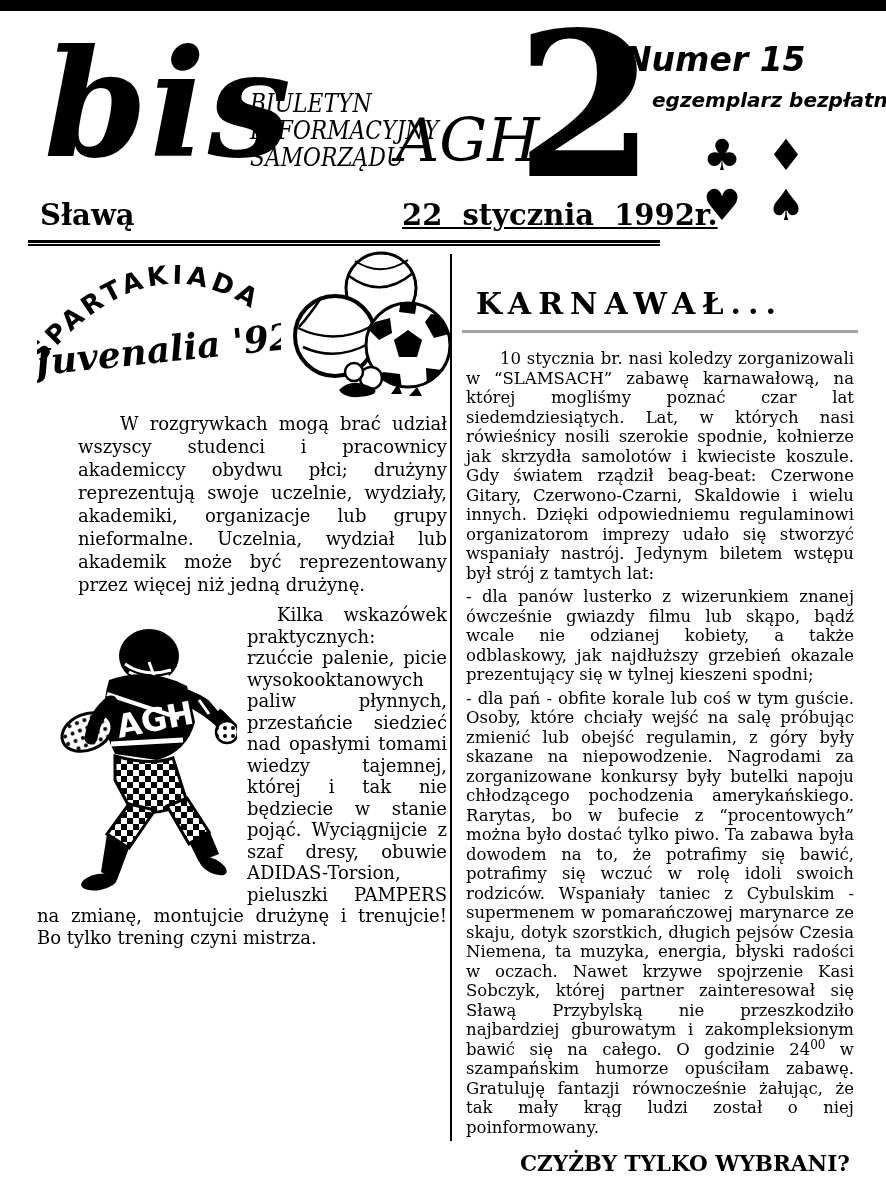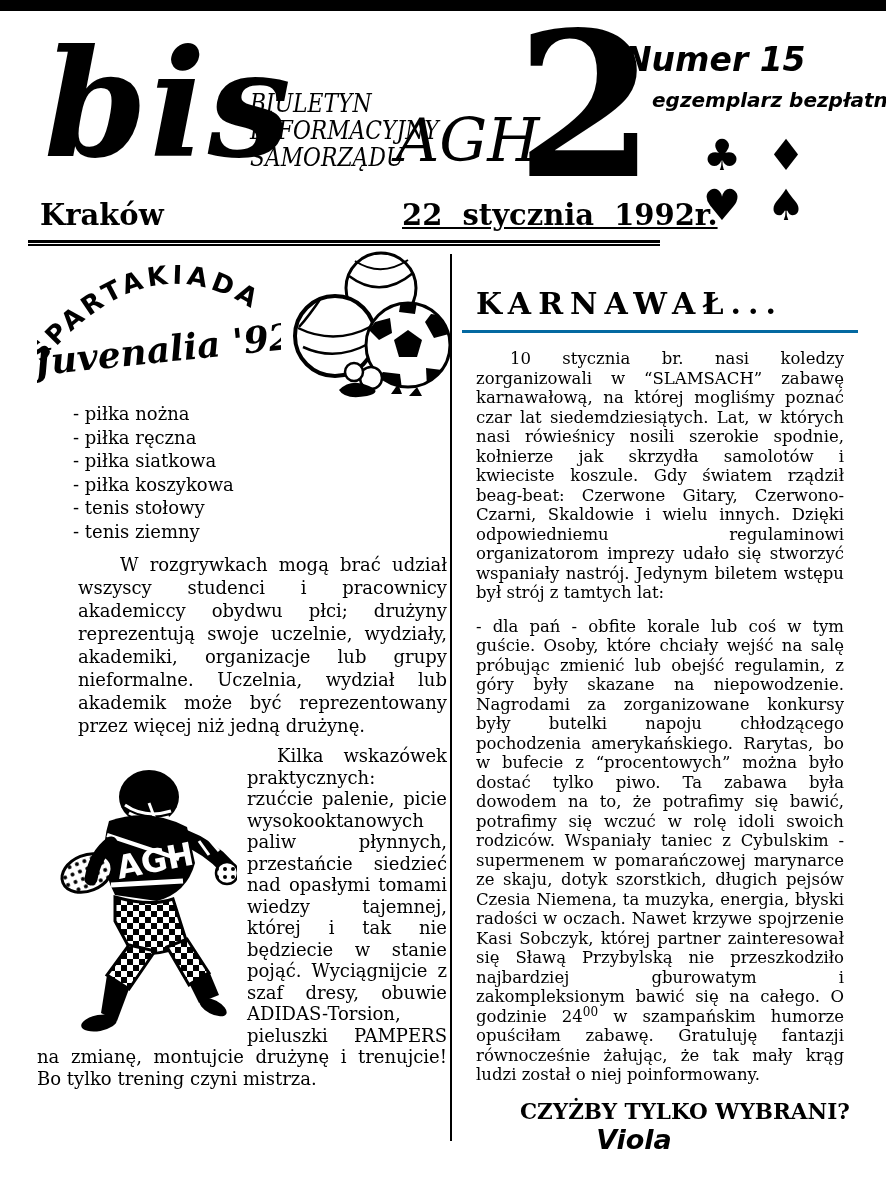--- a/index.html
+++ b/index.html
@@ -37,22 +37,22 @@
   .indent{text-indent:42px;}
   .list{padding-left:36px;font-size:18px;line-height:23.5px;}
   .mt{margin-top:10px;margin-left:41px;}
   .tips{margin-top:8px;font-size:18px;line-height:21px;text-align:justify;}
   .player-svg{float:left;width:200px;height:272px;margin:16px 10px 0 0;}
   .tips p{margin:0;text-indent:30px;font-size:18px;line-height:21.5px;text-align:justify;}
 
   
   .col-right{position:absolute;left:462px;top:286px;width:396px;}
   .headline{font-size:30px;font-weight:bold;letter-spacing:7px;padding:0 0 9px 14px;
-        border-bottom:3px solid #0369a1;margin:0 0 16px 0;white-space:nowrap;}
-  .body-p{font-size:16.5px;line-height:19.5px;text-align:justify;margin:14px;}
+        border-bottom:3px solid #a3a3a3;margin:0 0 16px 0;white-space:nowrap;}
+  .body-p{font-size:16.5px;line-height:19.5px;text-align:justify;margin:4px;}
   .first-indent{text-indent:34px;}
   .sup{vertical-align:super;font-size:12px;line-height:0;}
   .question{font-weight:bold;font-size:21.5px;margin-top:14px;padding-left:58px;}
   .signature{font-family:"DejaVu Sans",sans-serif;font-style:italic;font-weight:bold;
         font-size:27px;text-align:center;padding-right:52px;}
   svg text{user-select:none;}
 </style>
 </head>
 <body>
 
@@ -69,21 +69,21 @@
     <div class="agh">AGH</div>
     <div class="two">2</div>
     <div class="numer">Numer 15</div>
     <div class="free">egzemplarz bezpłatny</div>
     <div class="suits">
       <span>♣</span>
       <span>♦</span>
       <span>♥</span>
       <span>♠</span>
     </div>
-    <div class="city">Kraków</div>
+    <div class="city">Sławą</div>
     <div class="dateline">22 stycznia 1992r.</div>
     <div class="rule"></div>
   </div>
 
   <div class="divider"></div>
 
   <div class="col-left">
     <div class="logo-row">
       <svg class="arch-svg" width="244" height="132" viewBox="0 0 244 132">
         <defs>
@@ -118,28 +118,20 @@
         </g>
         <circle cx="80" cy="130" r="11" fill="#fff" stroke="#000" stroke-width="2.5"></circle>
         <circle cx="63" cy="124" r="9" fill="#fff" stroke="#000" stroke-width="2.5"></circle>
         <path d="M 48,142 q 12,-12 30,-4 q 14,6 -2,10 q -22,4 -28,-6 Z" fill="#000"></path>
         <path d="M 100,146 l 7,-10 l 4,10 Z" fill="#000"></path>
         <path d="M 118,148 l 8,-9 l 5,9 Z" fill="#000"></path>
       </svg>
     </div>
 
 
-    <div class="list">
-      <div>- piłka nożna</div>
-      <div>- piłka ręczna</div>
-      <div>- piłka siatkowa</div>
-      <div>- piłka koszykowa</div>
-      <div>- tenis stołowy</div>
-      <div>- tenis ziemny</div>
-    </div>
 
     <p class="p indent mt">W rozgrywkach mogą brać udział wszyscy studenci i pracownicy akademiccy obydwu płci; drużyny reprezentują swoje uczelnie, wydziały, akademiki, organizacje lub grupy nieformalne. Uczelnia, wydział lub akademik może być reprezentowany przez więcej niż jedną drużynę.</p>
 
     <div class="tips">
       <svg class="player-svg" viewBox="0 0 200 272">
         <defs>
           <pattern id="chk" width="12" height="12" patternUnits="userSpaceOnUse">
             <rect width="12" height="12" fill="#fff"></rect>
             <rect width="6" height="6" fill="#000"></rect>
             <rect x="6" y="6" width="6" height="6" fill="#000"></rect>
@@ -178,17 +170,18 @@
         <ellipse cx="176" cy="246" rx="15" ry="7" transform="rotate(28 176 246)" fill="#000"></ellipse>
       </svg>
       <p>Kilka wskazówek praktycznych: rzućcie palenie, picie wysokooktanowych paliw płynnych, przestańcie siedzieć nad opasłymi tomami wiedzy tajemnej, której i tak nie będziecie w stanie pojąć. Wyciągnijcie z szaf dresy, obuwie ADIDAS-Torsion, pieluszki PAMPERS na zmianę, montujcie drużynę i trenujcie! Bo tylko trening czyni mistrza.</p>
     </div>
 
   </div>
 
   <div class="col-right">
     <h1 class="headline">KARNAWAŁ...</h1>
     <p class="body-p first-indent">10 stycznia br. nasi koledzy zorganizowali w “SLAMSACH” zabawę karnawałową, na której mogliśmy poznać czar lat siedemdziesiątych. Lat, w których nasi rówieśnicy nosili szerokie spodnie, kołnierze jak skrzydła samolotów i kwieciste koszule. Gdy światem rządził beag-beat: Czerwone Gitary, Czerwono-Czarni, Skaldowie i wielu innych. Dzięki odpowiedniemu regulaminowi organizatorom imprezy udało się stworzyć wspaniały nastrój. Jedynym biletem wstępu był strój z tamtych lat:</p>
+    <p class="body-p">- dla panów lusterko z wizerunkiem znanej ówcześnie gwiazdy filmu lub skąpo, bądź wcale nie odzianej kobiety, a także odblaskowy, jak najdłuższy grzebień okazale prezentujący się w tylnej kieszeni spodni;</p>
     <p class="body-p"><span>- dla pań - obfite korale lub coś w tym guście. Osoby, które chciały wejść na salę próbując zmienić lub obejść regulamin, z góry były skazane na niepowodzenie. Nagrodami za zorganizowane konkursy były butelki napoju chłodzącego pochodzenia amerykańskiego. Rarytas, bo w bufecie z “procentowych” można było dostać tylko piwo. Ta zabawa była dowodem na to, że potrafimy się bawić, potrafimy się wczuć w rolę idoli swoich rodziców. Wspaniały taniec z Cybulskim - supermenem w pomarańczowej marynarce ze skaju, dotyk szorstkich, długich pejsów Czesia Niemena, ta muzyka, energia, błyski radości w oczach. Nawet krzywe spojrzenie Kasi Sobczyk, której partner zainteresował się Sławą Przybylską nie przeszkodziło najbardziej gburowatym i zakompleksionym bawić się na całego. O godzinie 24</span><span class="sup">00</span><span> w szampańskim humorze opuściłam zabawę. Gratuluję fantazji równocześnie żałując, że tak mały krąg ludzi został o niej poinformowany.</span></p>
     <div class="question">CZYŻBY TYLKO WYBRANI?</div>
     <div class="signature">Viola</div>
   </div>
 </div>
 
 </body></html>

